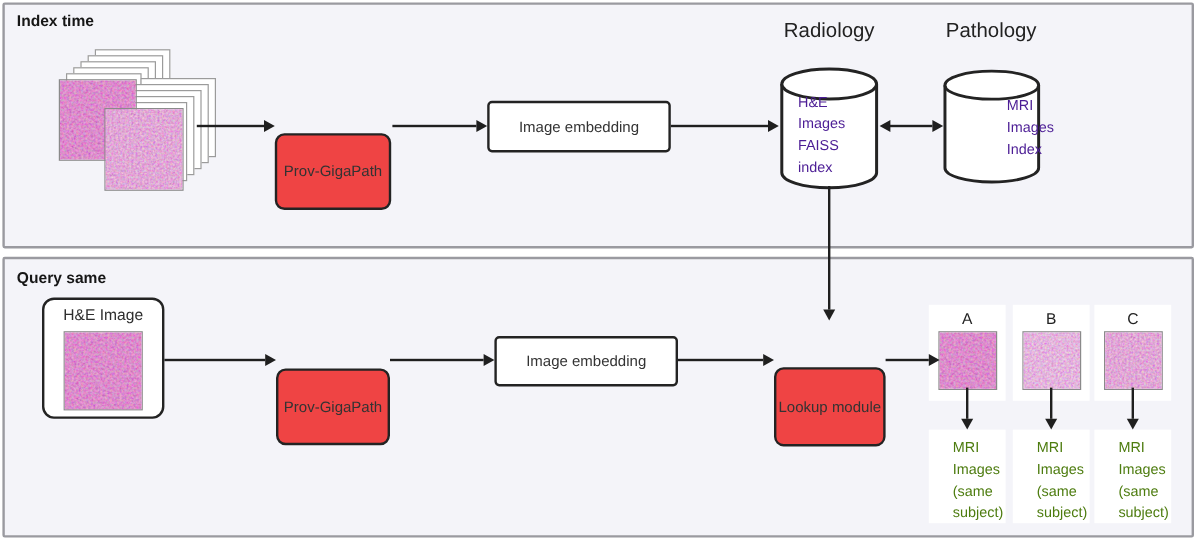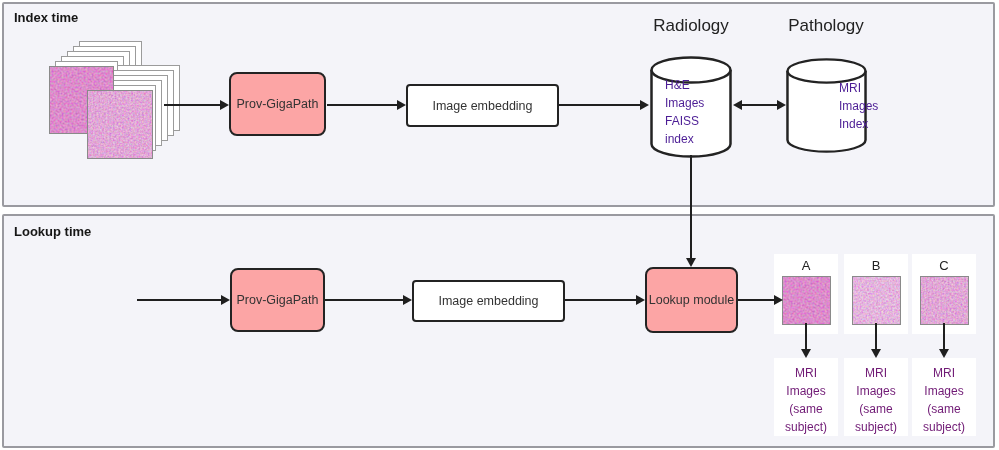--- a/index.html
+++ b/index.html
@@ -4,21 +4,21 @@
 <style>
   html,body{margin:0;padding:0;background:#ffffff;}
   .canvas{position:relative;width:999px;height:450px;background:#ffffff;
           font-family:"Liberation Sans",sans-serif;overflow:hidden;}
   .panel{position:absolute;background:#f4f4f9;border:2px solid #9a9aa0;border-radius:2px;box-sizing:border-box;}
   .panel-index{left:2px;top:2px;width:993px;height:205px;}
   .panel-query{left:2px;top:214px;width:993px;height:234px;}
   .panel-label{position:absolute;font-size:13px;font-weight:bold;color:#161616;}
   .node{position:absolute;display:flex;align-items:center;justify-content:center;text-align:center;
         font-size:12.5px;color:#333333;background:#ffffff;border:2.5px solid #232323;box-sizing:border-box;z-index:4;}
-  .cream{background:#fca5a5;border-radius:8px;}
+  .cream{background:#ef4444;border-radius:8px;margin-top:39px;}
   .rect{border-width:2px;border-radius:4px;}
   .hline{position:absolute;height:2px;background:#1f1f1f;z-index:5;}
   .vline{position:absolute;width:2px;background:#1f1f1f;z-index:6;}
   .head-r{position:absolute;width:0;height:0;border-top:5px solid transparent;border-bottom:5px solid transparent;
           border-left:9px solid #1f1f1f;z-index:5;}
   .head-l{position:absolute;width:0;height:0;border-top:5px solid transparent;border-bottom:5px solid transparent;
           border-right:9px solid #1f1f1f;z-index:5;}
   .head-d{position:absolute;width:0;height:0;border-left:5px solid transparent;border-right:5px solid transparent;
           border-top:9px solid #1f1f1f;z-index:6;}
   .cyl-svg{position:absolute;z-index:4;}
@@ -26,21 +26,21 @@
   .db-title{position:absolute;text-align:center;font-size:17px;color:#222222;z-index:4;}
   .stack{position:absolute;z-index:4;}
   .sheet{position:absolute;width:63px;height:66px;background:#ffffff;border:1px solid #9b9b9b;box-sizing:border-box;}
   .histo{position:absolute;border:1px solid #8a8a8a;z-index:4;}
   .hne-box{position:absolute;background:#ffffff;border:2.5px solid #232323;border-radius:10px;box-sizing:border-box;z-index:4;}
   .hne-label{position:absolute;left:0;right:0;top:5px;text-align:center;font-size:13px;color:#2e2e2e;}
   .card{position:absolute;width:64px;background:#ffffff;z-index:3;}
   .card-top{height:80px;}
   .card-bottom{height:78px;}
   .letter{text-align:center;font-size:13px;color:#222222;padding-top:4px;}
-  .caption{padding-top:6px;text-align:center;font-size:12px;line-height:1.5;color:#701a75;margin:0 3px;}
+  .caption{padding-top:6px;font-size:12px;line-height:1.5;color:#4d7c0f;margin:0 20px;}
 </style>
 </head>
 <body>
 
 <svg width="0" height="0" style="position:absolute" aria-hidden="true">
   <defs>
     <filter id="fhA" x="0%" y="0%" width="100%" height="100%">
       <feTurbulence type="fractalNoise" baseFrequency="0.5" numOctaves="2" seed="4"></feTurbulence>
       <feComponentTransfer>
         <feFuncR type="table" tableValues="0.45 0.98"></feFuncR>
@@ -123,22 +123,28 @@
       <path d="M2.5,15 L2.5,89 A39.5,12.5 0 0 0 81.5,89 L81.5,15" fill="#ffffff" stroke="#232323" stroke-width="2.5"></path>
       <ellipse cx="42" cy="15" rx="39.5" ry="12.5" fill="#ffffff" stroke="#232323" stroke-width="2.5"></ellipse>
     </svg>
     <div class="cyl-text" style="left:797px;top:75px;width:52px;margin-left:38px;">MRI Images Index</div>
   </div>
 
   <div class="vline" style="left:690px;top:155px;height:103px;"></div>
   <div class="head-d" style="left:686px;top:258px;"></div>
 
   <div class="panel panel-query">
-    <div class="panel-label" style="left:10px;top:8px;">Lookup time</div>
+    <div class="panel-label" style="left:10px;top:8px;">Query same</div>
 
+    <div class="hne-box" style="left:31px;top:32px;width:102px;height:101px;">
+      <div class="hne-label">H&amp;E Image</div>
+      <svg class="histo" style="left:16px;top:26px;" width="64" height="64">
+        <rect width="64" height="64" fill="#c0418c" filter="url(#fhA)"></rect>
+      </svg>
+    </div>
 
     <div class="hline" style="left:133px;top:83px;width:84px;"></div>
     <div class="head-r" style="left:217px;top:79px;"></div>
 
     <div class="node cream" style="left:226px;top:52px;width:95px;height:64px;">Prov-GigaPath</div>
 
     <div class="hline" style="left:321px;top:83px;width:78px;"></div>
     <div class="head-r" style="left:399px;top:79px;"></div>
 
     <div class="node rect" style="left:408px;top:64px;width:153px;height:42px;">Image embedding</div>

